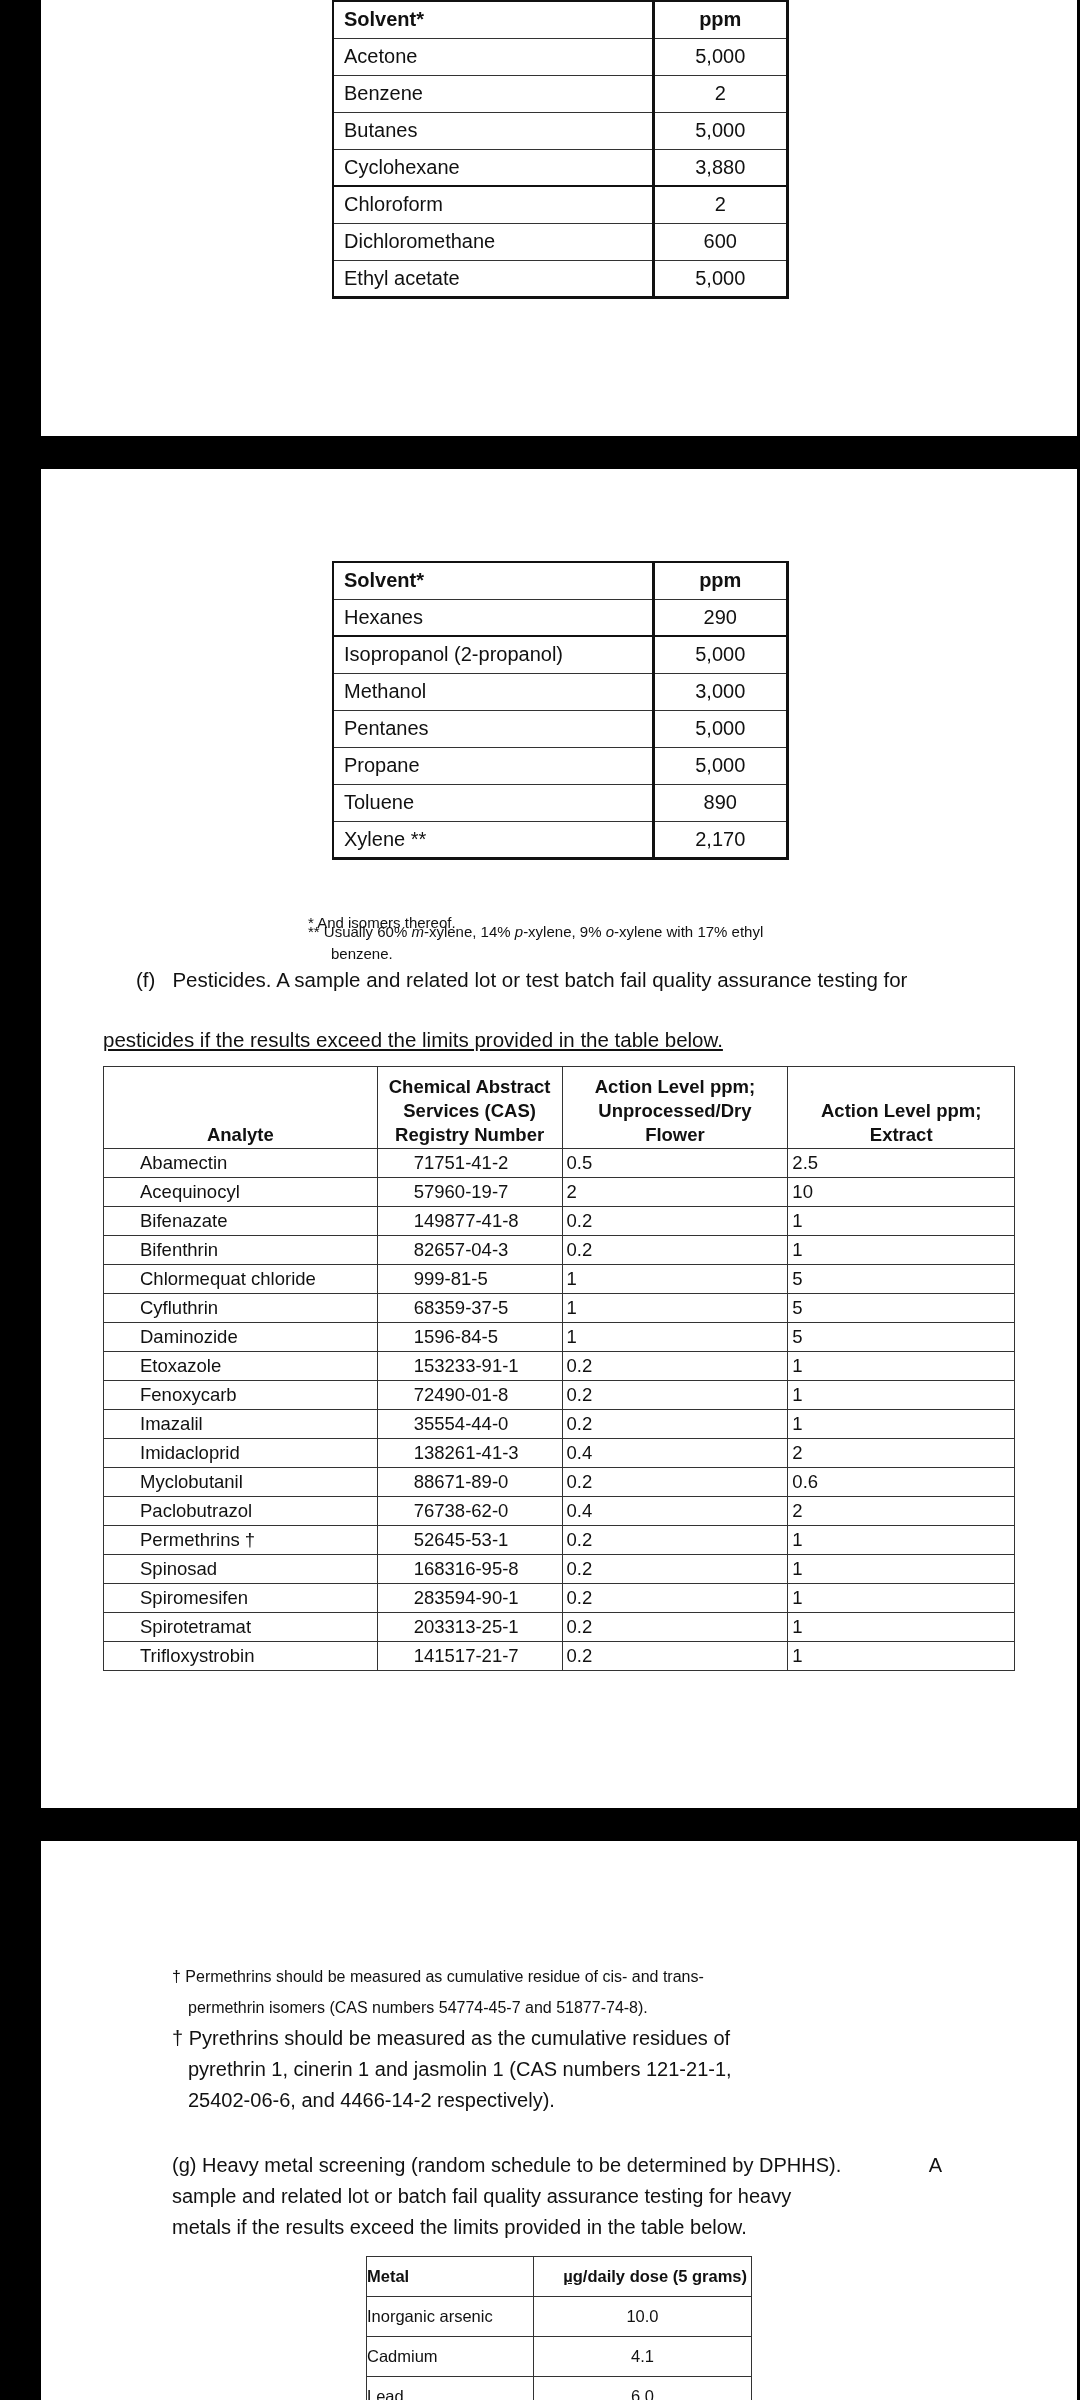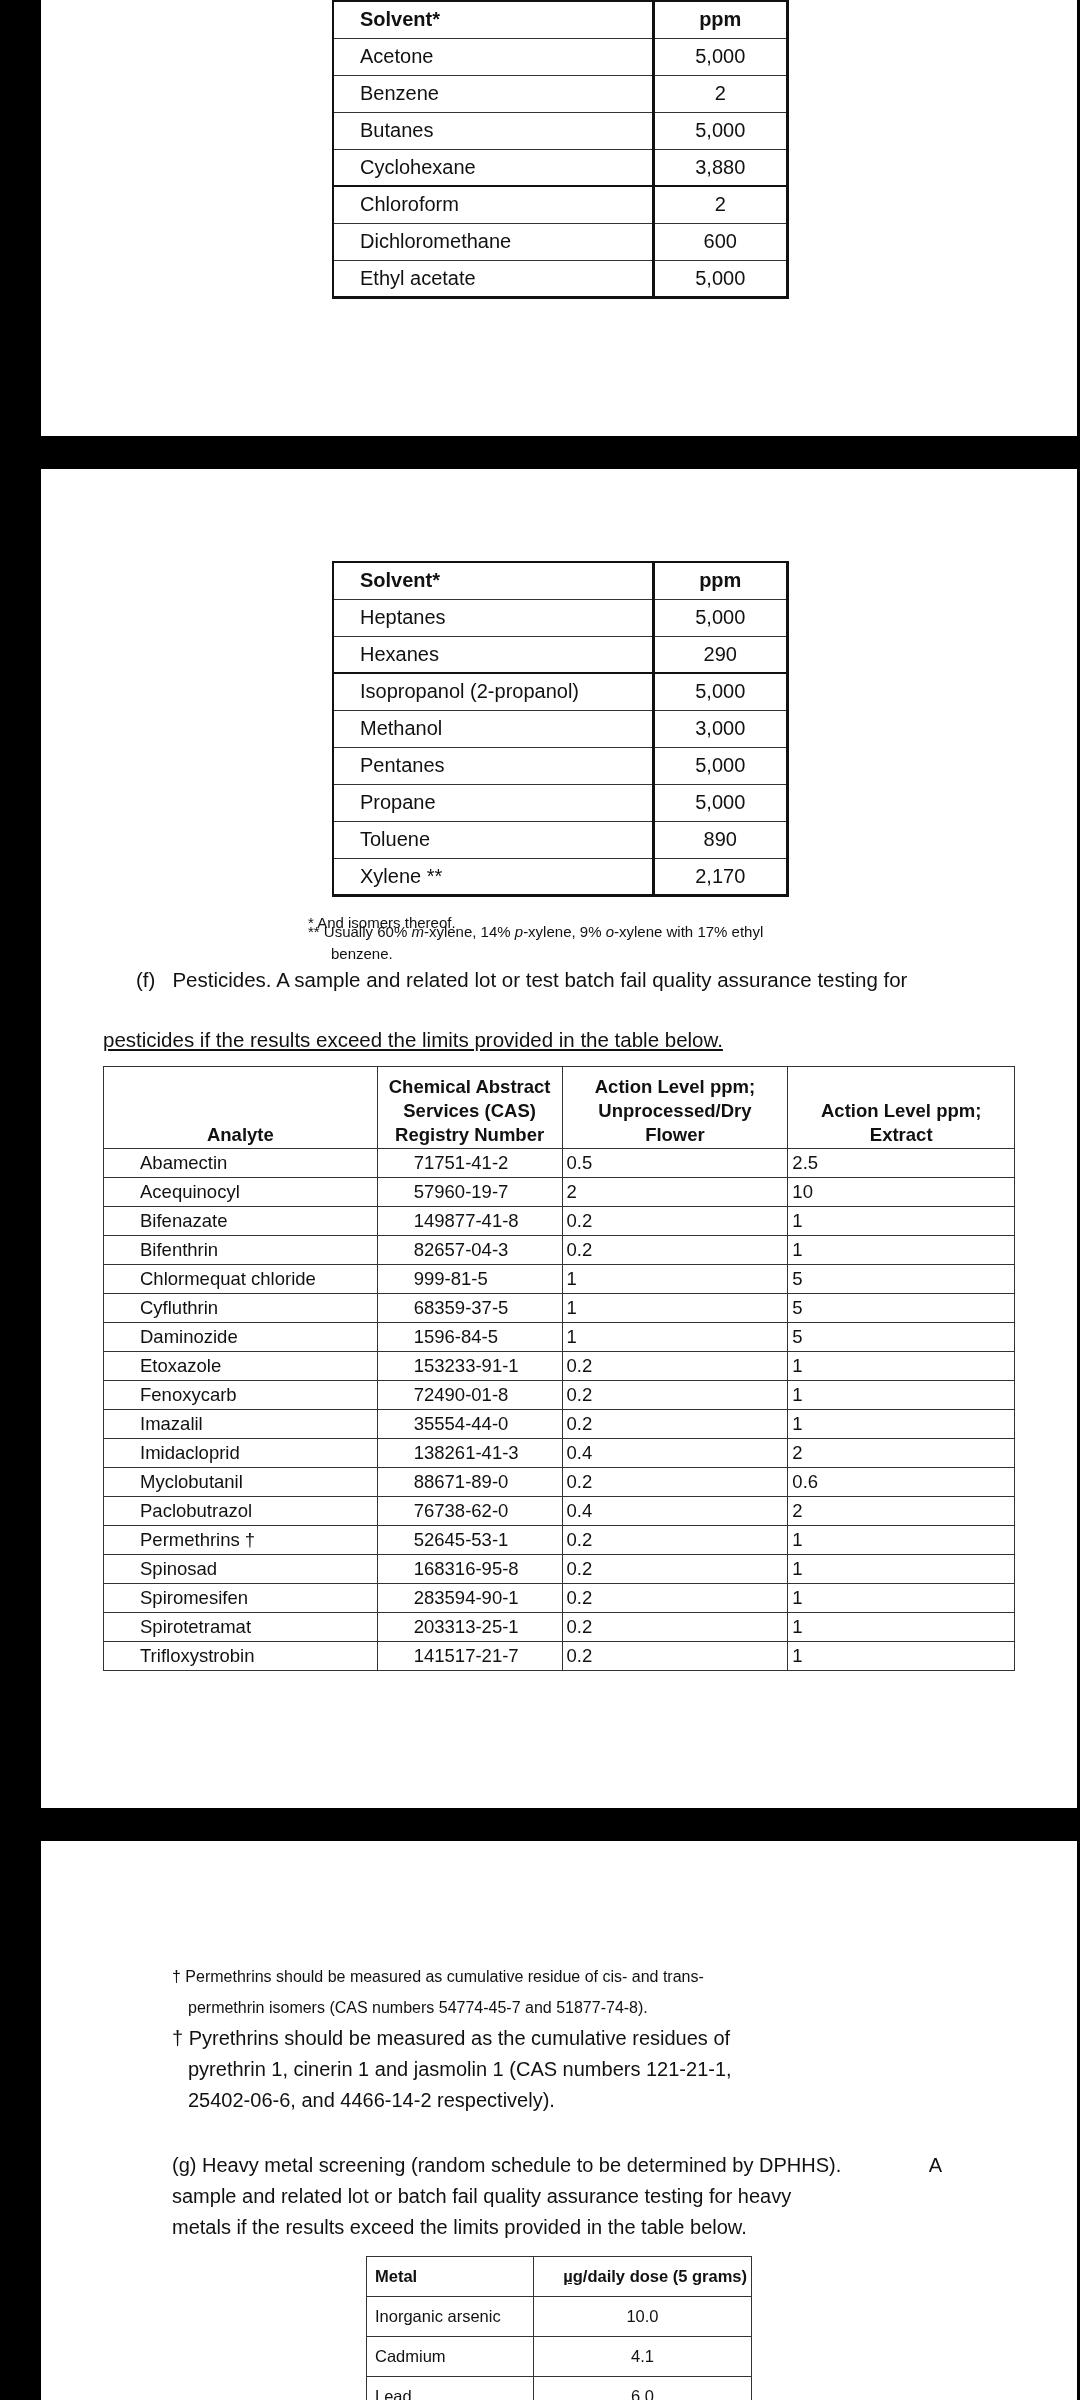--- a/index.html
+++ b/index.html
@@ -3,40 +3,40 @@
 <meta charset="utf-8">
 <style>
   * { box-sizing: border-box; margin: 0; padding: 0; }
   html, body { width: 1080px; height: 2400px; background: #000; overflow: hidden; }
   body { position: relative; font-family: "Liberation Sans", "DejaVu Sans", sans-serif; color: #111; }
   .page { position: absolute; left: 41px; width: 1036px; background: #fff; }
   .abs { position: absolute; }
   table { border-collapse: collapse; position: absolute; }
   
   .solv { left: 332px; width: 457px; font-size: 20px; }
-  .solv td { border: 1.5px solid #333; height: 37px; padding: 0 26px; vertical-align: middle; margin-left: 8px; }
+  .solv td { border: 1.5px solid #333; height: 37px; padding: 0 10px; vertical-align: middle; margin-left: 8px; }
   .solv td.c1 { width: 320px; border-left: 2.5px solid #111; }
   .solv td.c2 { text-align: center; border-left: 3px solid #111; border-right: 3px solid #111; }
   .solv tr.hd td { font-weight: bold; border-top: 2.5px solid #111; }
   .solv tr:last-child td { border-bottom: 3px solid #111; }
   .solv tr.thick td { border-bottom: 2.5px solid #111; }
   .foot { font-size: 15px; left: 308px; line-height: 22px; }
   .para { font-size: 20.5px; line-height: 31px; }
   
   .pest { left: 103px; top: 1066px; width: 912px; font-size: 18.5px; }
   .pest td, .pest th { border: 1px solid #333; height: 29px; padding: 0 4px; vertical-align: middle; font-weight: normal; }
   .pest th { font-weight: bold; height: 82px; vertical-align: bottom; text-align: center; line-height: 24px; padding-bottom: 1px; }
   .pest .c1 { width: 274px; padding-left: 36px; }
   .pest .c2 { width: 185px; padding-left: 36px; }
   .pest .c3 { width: 226px; }
   .pest .c4 { width: 227px; }
   .pest th.c1, .pest th.c2 { padding-left: 4px; }
   
   .metal { left: 366px; top: 2256px; width: 386px; font-size: 16.5px; }
-  .metal td { border: 1px solid #333; height: 40px; padding: 0 8px; vertical-align: middle; }
+  .metal td { border: 1px solid #333; height: 40px; padding: 0 0; vertical-align: middle; }
   .metal td.c1 { width: 167px; }
   .metal td.c2 { text-align: center; }
   .metal tr.hd td { font-weight: bold; }
   .metal tr.hd td.c2 { text-align: right; padding-right: 4px; }
   .u { text-decoration: underline; }
 </style>
 </head>
 <body>
 
 <div class="page" style="top:0; height:436px;"></div>
@@ -81,24 +81,20 @@
       </tr>
 </tbody>
   </table>
 
 <table class="solv" style="top:561px;">
   <tbody>
       <tr class="hd">
     <td class="c1">Solvent*</td>
     <td class="c2">ppm</td>
   </tr>
-  <tr>
-        <td class="c1">Heptanes</td>
-        <td class="c2">5,000</td>
-      </tr>
   <tr class="thick">
         <td class="c1">Hexanes</td>
         <td class="c2">290</td>
       </tr>
   <tr>
         <td class="c1">Isopropanol (2-propanol)</td>
         <td class="c2">5,000</td>
       </tr>
   <tr>
         <td class="c1">Methanol</td>

